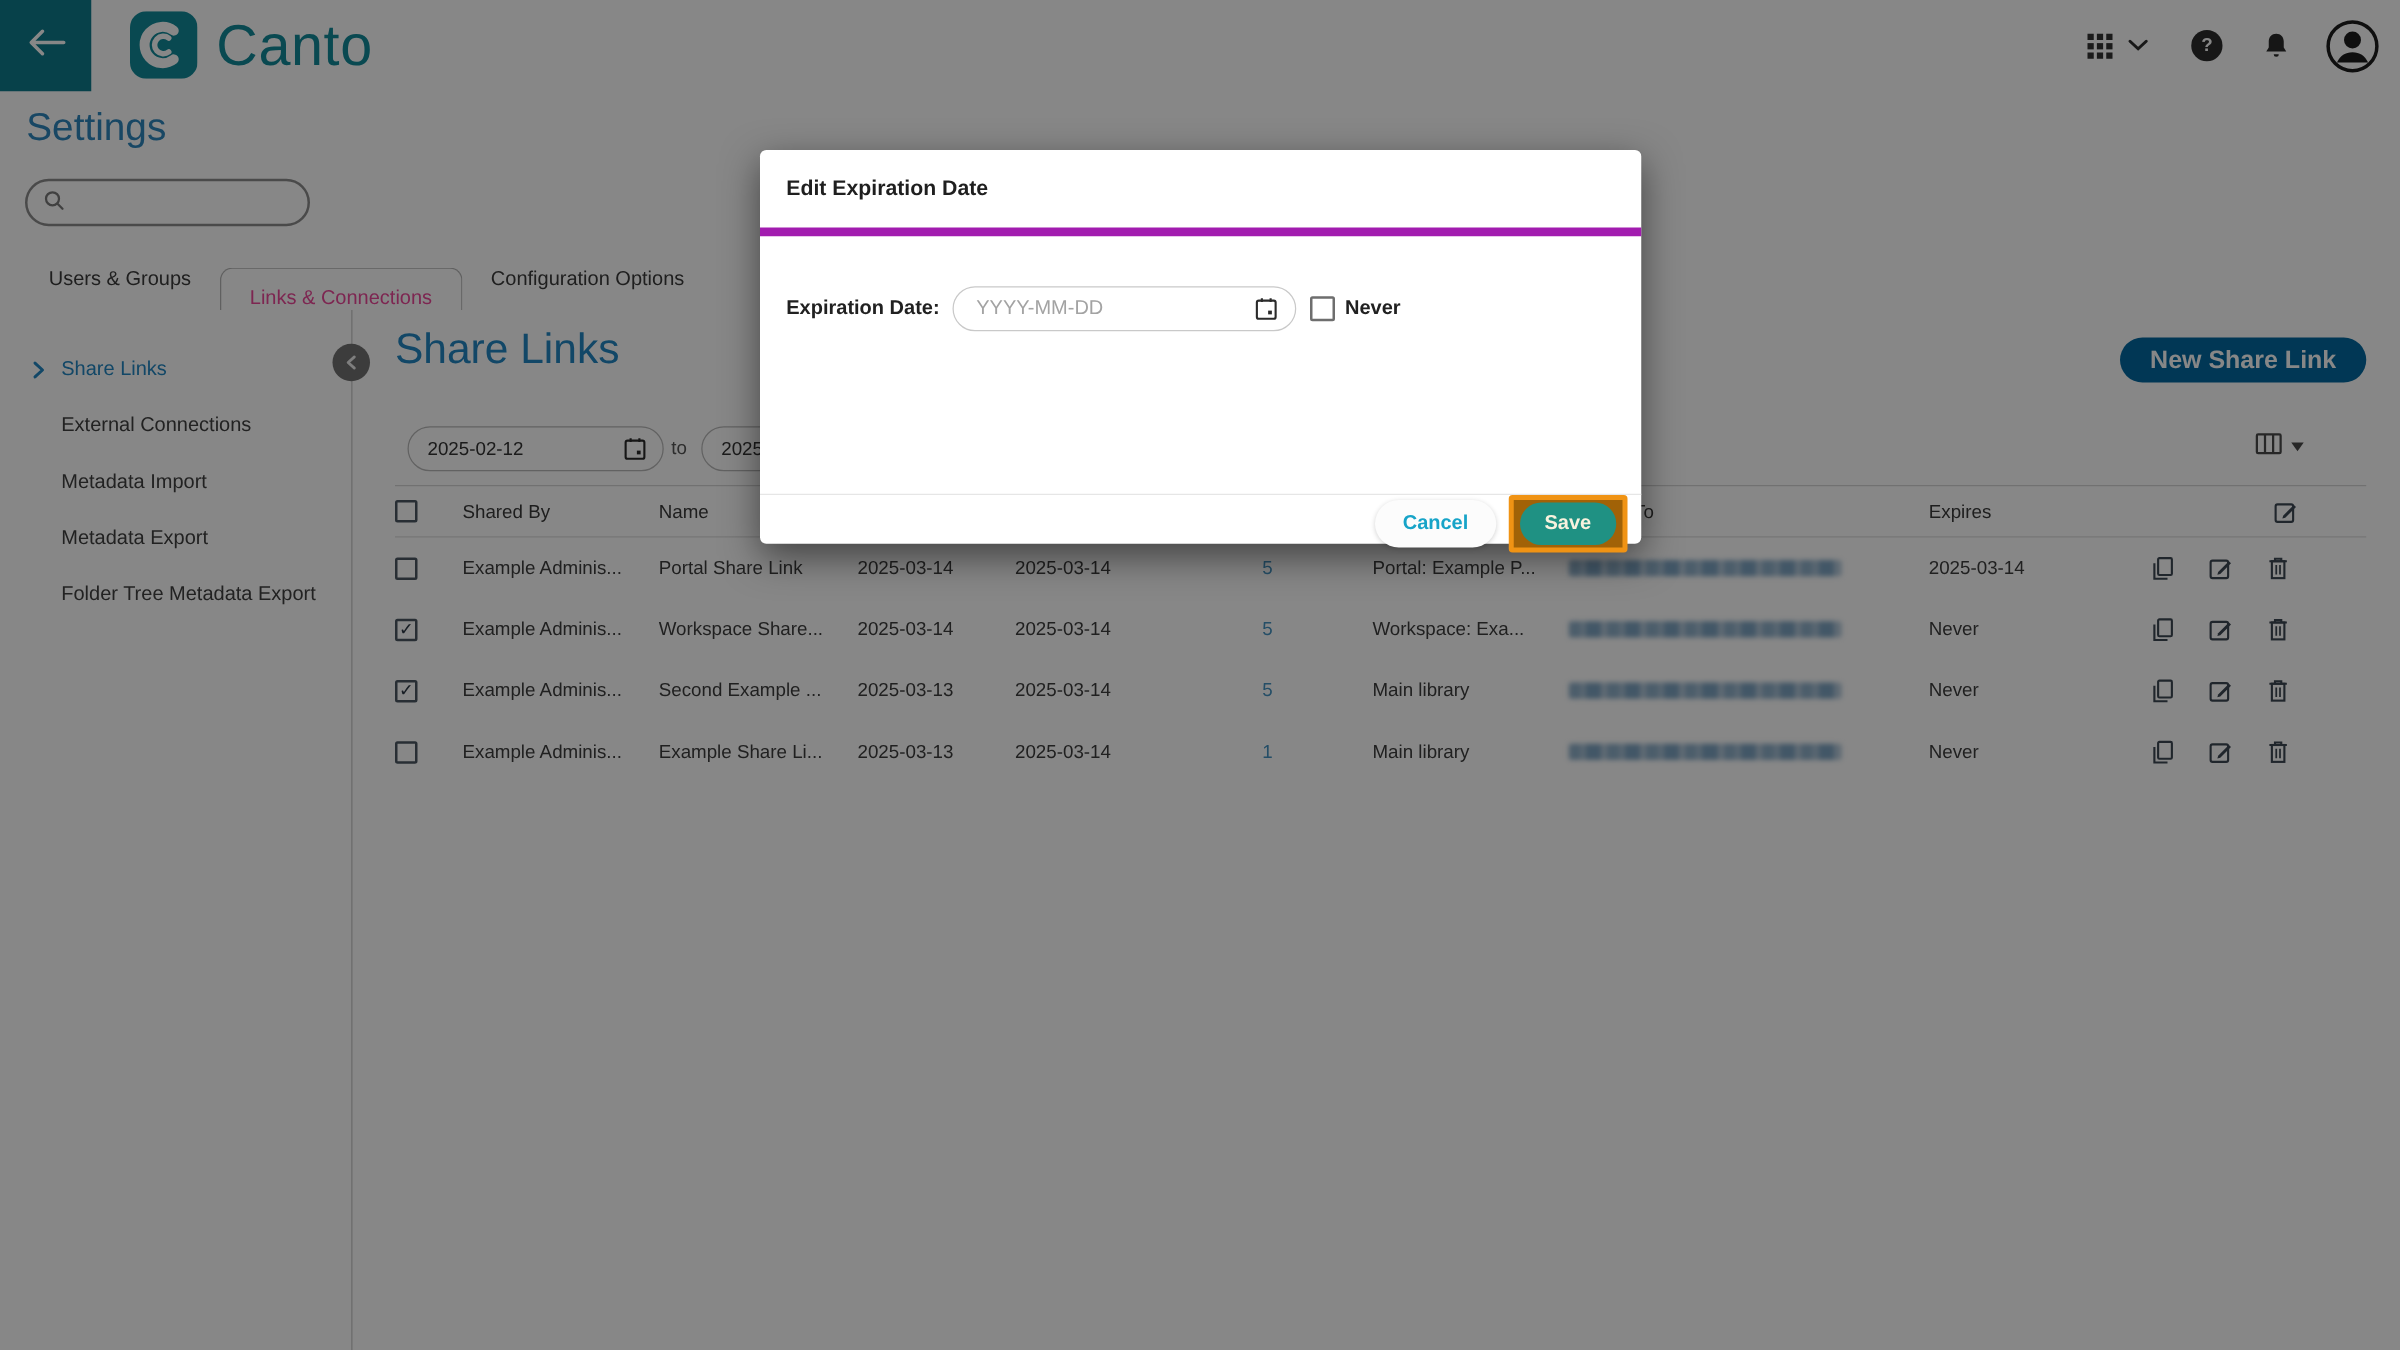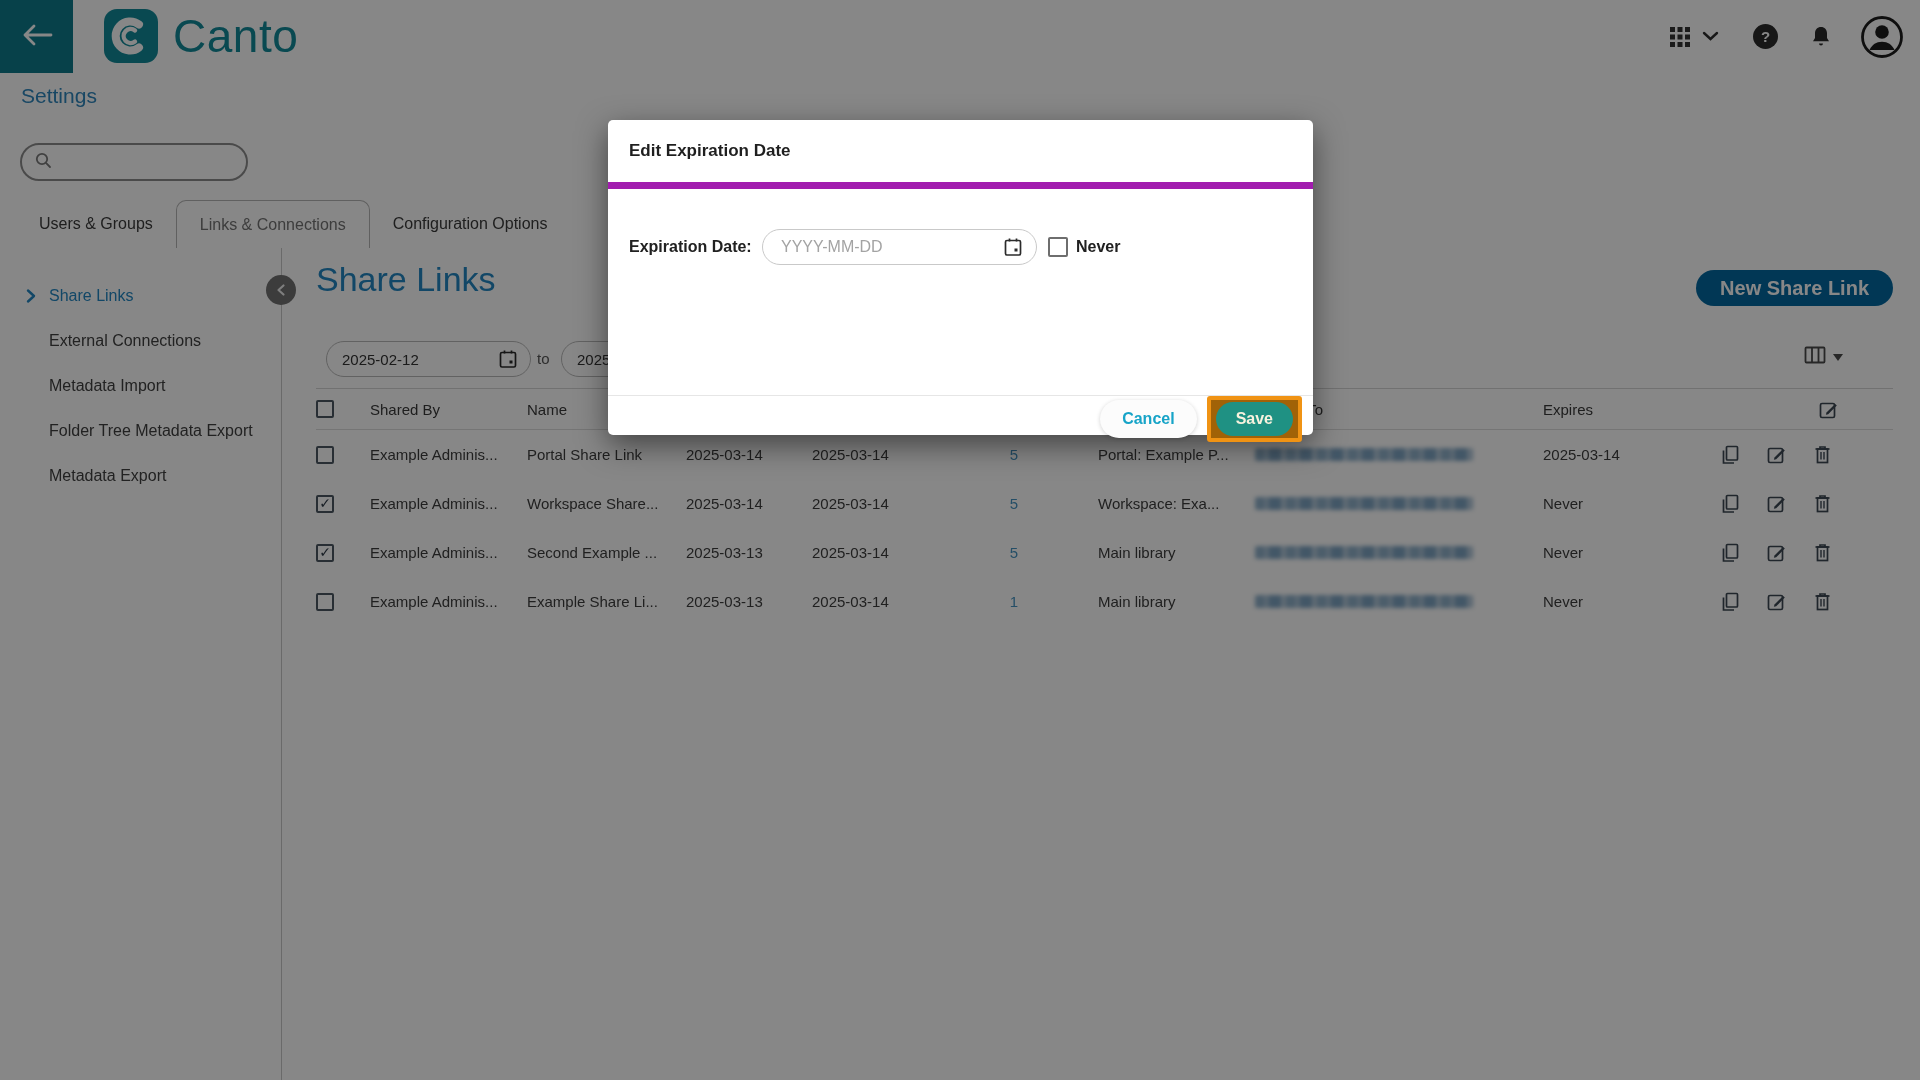--- a/index.html
+++ b/index.html
@@ -12,31 +12,31 @@
             display:flex;align-items:center;justify-content:center;cursor:pointer;}
   .logo{position:absolute;left:104px;top:9px;display:flex;align-items:flex-start;gap:15px;}
   .logo-text{font-size:46px;color:#128a99;letter-spacing:.5px;line-height:54px;}
   .top-icons{position:absolute;right:16px;top:0;height:73px;display:flex;align-items:center;}
   .ti{display:flex;align-items:center;justify-content:center;cursor:pointer;}
   .help-circle{width:25px;height:25px;border-radius:50%;background:#2c2c2c;display:flex;
                align-items:center;justify-content:center;}
   .help-circle::after{content:"?";color:#fff;font-size:15px;font-weight:bold;}
 
   
-  .page-title{position:absolute;left:21px;top:84px;font-size:21px;color:#2e86bd;}
+  .page-title{position:absolute;left:21px;top:84px;font-size:31px;color:#2e86bd;}
   .search{position:absolute;left:20px;top:143px;width:228px;height:38px;border:2px solid #8d8d8d;
           border-radius:19px;background:#fff;display:flex;align-items:center;padding-left:12px;
           box-sizing:border-box;gap:8px;}
   .search input{border:none;outline:none;flex:1;height:30px;font-size:15px;background:transparent;
                 font-family:inherit;}
 
   
   .tabs{position:absolute;left:16px;top:200px;height:48px;display:flex;}
   .tab{padding:0 23px;line-height:48px;font-size:16px;color:#3b3b3b;cursor:pointer;box-sizing:border-box;}
-  .tab.active{border:1px solid #b5b5b5;border-bottom:none;border-radius:10px 10px 0 0;color:#737373;}
+  .tab.active{border:1px solid #b5b5b5;border-bottom:none;border-radius:10px 10px 0 0;color:#ec4899;margin-top:14px;}
 
   
   .vdivider{position:absolute;left:281px;top:248px;bottom:0;width:1px;background:#c9c9c9;}
   .collapse-btn{position:absolute;left:266px;top:275px;width:30px;height:30px;border-radius:50%;
                 background:#717171;display:flex;align-items:center;justify-content:center;z-index:5;cursor:pointer;}
   .sidebar{position:absolute;left:0;top:273px;width:281px;}
   .side-item{position:relative;height:45px;line-height:45px;padding-left:49px;font-size:16px;
              color:#414141;cursor:pointer;}
   .side-item.active{color:#2387c2;}
   .side-item .chev{position:absolute;left:26px;top:50%;transform:translateY(-50%);display:flex;}
@@ -205,24 +205,24 @@
       </span>
       <span>Share Links</span>
     </div>
     <div class="side-item">
       <span>External Connections</span>
     </div>
     <div class="side-item">
       <span>Metadata Import</span>
     </div>
     <div class="side-item">
+      <span>Metadata Export</span>
+    </div>
+    <div class="side-item">
       <span>Folder Tree Metadata Export</span>
-    </div>
-    <div class="side-item">
-      <span>Metadata Export</span>
     </div>
   </div>
 
   <div class="main">
     <div class="main-title">Share Links</div>
     <div class="new-btn">New Share Link</div>
 
     <div class="filters">
       <div class="date-wrap dw-start">
         <input readonly="" value="2025-02-12" style="">

